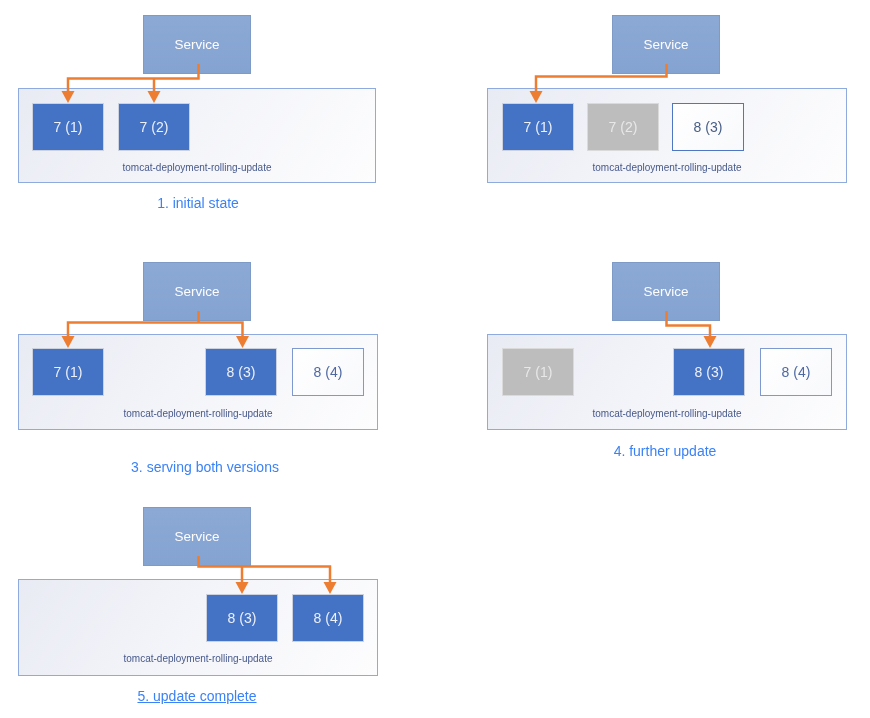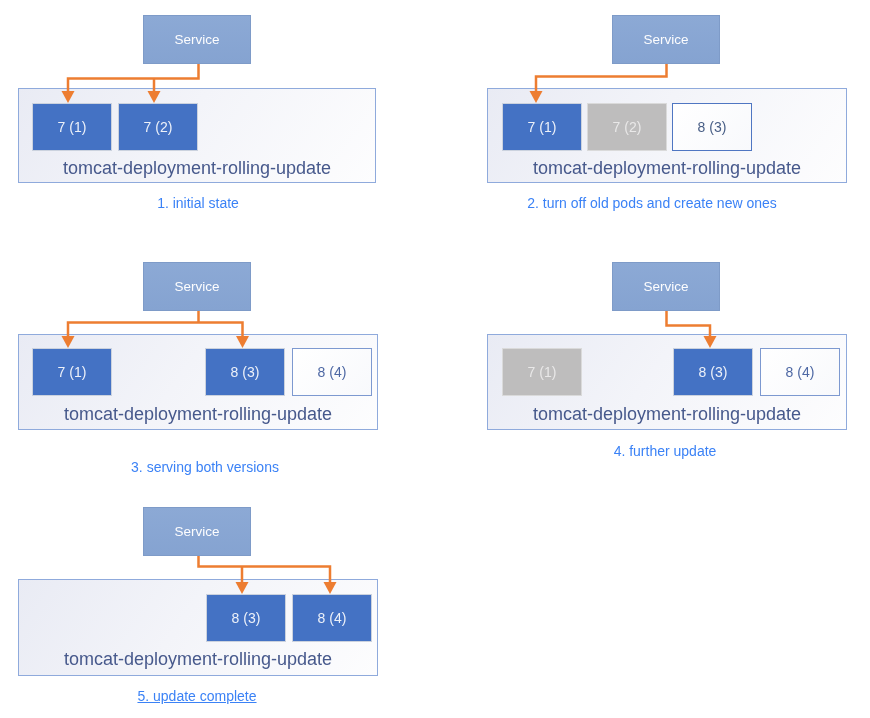--- a/index.html
+++ b/index.html
@@ -2,44 +2,44 @@
 <html><head>
 <meta charset="utf-8">
 <style>
   html,body { margin:0; padding:0; background:#ffffff; }
   .canvas {
     position:relative; width:870px; height:718px; overflow:hidden;
     font-family:"Liberation Sans", sans-serif; background:#ffffff;
   }
   .panel { position:absolute; inset:0; }
   .service {
-    position:absolute; width:108px; height:49px;
+    position:absolute; width:108px; height:59px;
     background:linear-gradient(180deg,#8CA9D5 0%,#85A3D1 100%);
     border:1px solid #7E9BC8; box-sizing:border-box;
     color:#FDFDFE; font-size:13.5px;
     display:flex; align-items:center; justify-content:center;
   }
   .container-box {
     position:absolute; box-sizing:border-box;
     border:1.5px solid #8FAADC;
     background:linear-gradient(125deg,#E9EBF4 0%,#F3F4F9 45%,#FDFDFE 100%);
   }
   .pod {
-    position:absolute; width:80px; height:48px; box-sizing:border-box;
+    position:absolute; width:72px; height:48px; box-sizing:border-box;
     display:flex; align-items:center; justify-content:center;
     font-size:14px; white-space:nowrap;
   }
   .pod[data-state="active"] { background:#4472C4; color:#EDF1F9; border:1px solid #CBD2DE; }
   .pod[data-state="off"]    { background:#BEBDBD; color:#E9E8E8; border:1px solid #DADADA; }
   .pod[data-state="new"]    { background:linear-gradient(135deg,#FFFFFF 0%,#F8F9FC 100%);
                               border:1.5px solid #7D99D0; color:#4E68A4; }
   .pod[data-state="new"].strong { border-color:#4F76C2; color:#475D85; }
   .deployment-label {
     position:absolute; transform:translateX(-50%);
-    font-size:18px; line-height:16px; color:#47598C; white-space:nowrap;
+    font-size:10px; line-height:16px; color:#47598C; white-space:nowrap;
   }
   .caption {
     position:absolute; transform:translateX(-50%);
     font-size:14px; line-height:15px; color:#3b82f6; white-space:nowrap;
   }
   .arrow-overlay { position:absolute; left:0; top:0; pointer-events:none; }
   .arrow-overlay path { stroke:#ED7D31; stroke-width:2.5; fill:none; }
   .arrow-overlay polygon { fill:#ED7D31; }
 </style>
 </head>
@@ -56,21 +56,20 @@
     <div class="caption" style="left:198px;top:196px;">1. initial state</div>
   </div>
 
   <div class="panel">
     <div class="container-box" style="left:487px;top:88px;width:360px;height:95px;"></div>
     <div class="pod" style="left:502px;top:103px;" data-state="active">7 (1)</div>
     <div class="pod" style="left:587px;top:103px;" data-state="off">7 (2)</div>
     <div class="pod strong" style="left:672px;top:103px;" data-state="new">8 (3)</div>
     <div class="deployment-label" style="left:667px;top:160px;">tomcat-deployment-rolling-update</div>
     <div class="service" style="left:612px;top:15px;">Service</div>
-    <div class="caption" style="left:652px;top:196px;">2. turn off old pods and create new ones</div>
   </div>
 
   <div class="panel">
     <div class="container-box" style="left:18px;top:334px;width:360px;height:96px;"></div>
     <div class="pod" style="left:32px;top:348px;" data-state="active">7 (1)</div>
     <div class="pod" style="left:205px;top:348px;" data-state="active">8 (3)</div>
     <div class="pod" style="left:292px;top:348px;" data-state="new">8 (4)</div>
     <div class="deployment-label" style="left:198px;top:406px;">tomcat-deployment-rolling-update</div>
     <div class="service" style="left:143px;top:262px;">Service</div>
     <div class="caption" style="left:205px;top:428px;margin-top:32px;">3. serving both versions</div>

